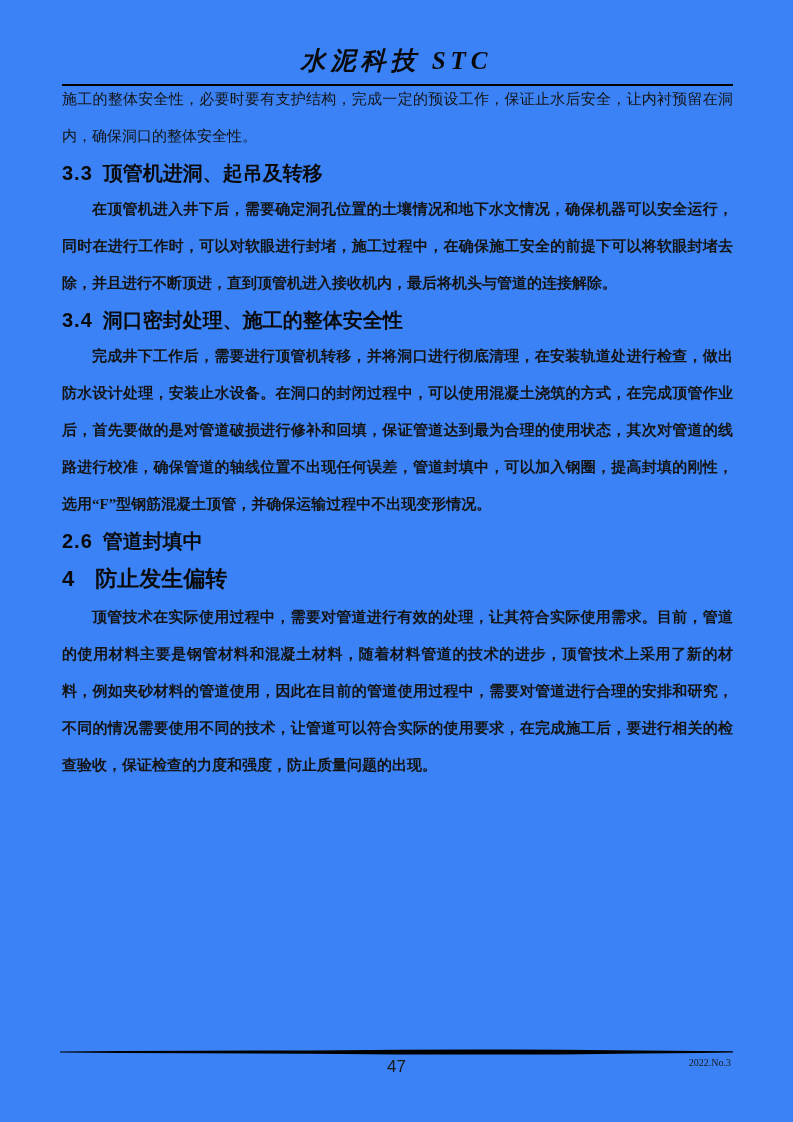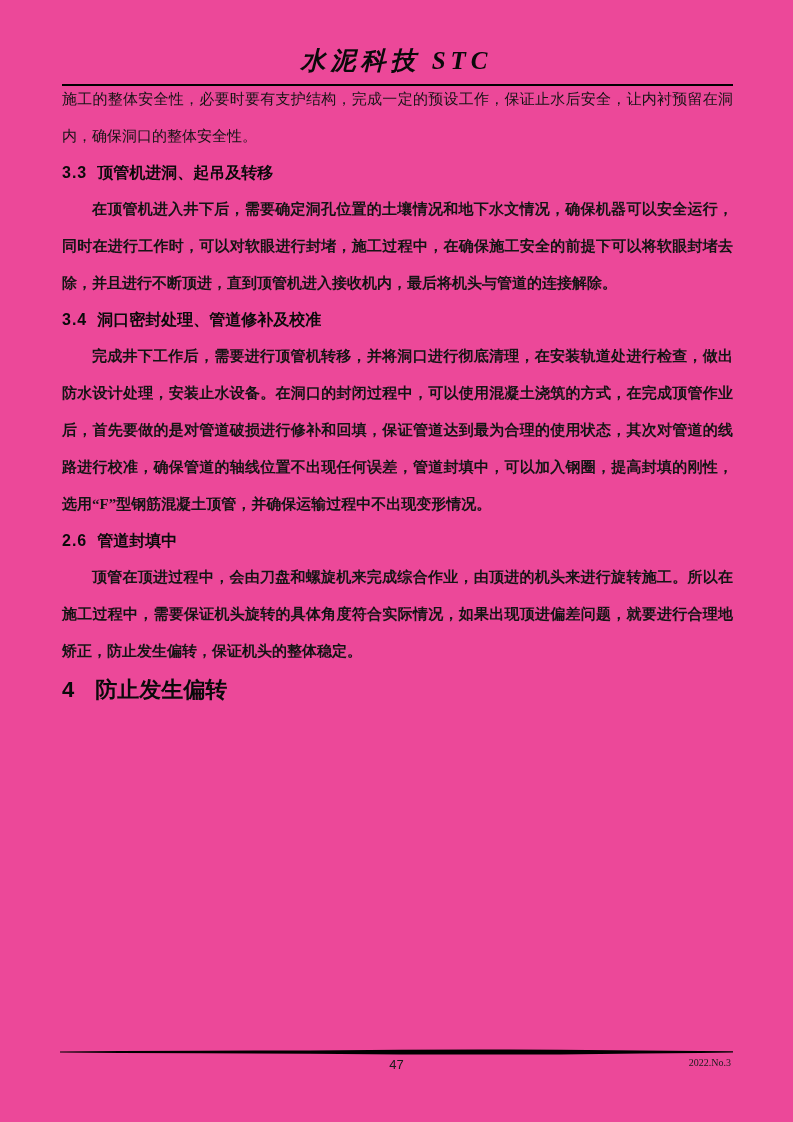--- a/index.html
+++ b/index.html
@@ -1,21 +1,21 @@
 <!DOCTYPE html>
 <html><head>
 <meta charset="utf-8">
 <style>
   html, body { margin: 0; padding: 0; background: #e8e8e8; }
   .page {
     position: relative;
     width: 793px;
     height: 1122px;
     margin: 0 auto;
-    background: #ec4899;
+    background: #3b82f6;
     color: #111111;
     font-family: "Liberation Serif", "DejaVu Serif", serif;
     overflow: hidden;
   }
   
   .journal-title {
     position: absolute;
     top: 44px;
     left: 0;
     width: 100%;
@@ -47,21 +47,21 @@
     line-height: 37px;
     text-align: justify;
     text-justify: inter-ideograph;
     color: #141414;
   }
   .para.indent { text-indent: 2em; font-weight: bold; }
   .sec-heading {
     margin: 0;
     font-family: "Liberation Sans", "DejaVu Sans", sans-serif;
     font-weight: bold;
-    font-size: 16px;
+    font-size: 20px;
     line-height: 36px;
     color: #0a0a0a;
     text-align: left;
   }
   .sec-heading .sec-num { margin-right: 10px; letter-spacing: 1px; }
   .sec-heading.level-1 {
     font-size: 22px;
     line-height: 40px;
   }
   .sec-heading.level-1 .sec-num { margin-right: 20px; }
@@ -74,21 +74,21 @@
     height: 8px;
   }
   .footer-bar svg { display: block; width: 673px; height: 8px; }
   .footer-pagenum {
     position: absolute;
     top: 1057px;
     left: 0;
     width: 100%;
     text-align: center;
     font-family: "Liberation Sans", "DejaVu Sans", sans-serif;
-    font-size: 13px;
+    font-size: 17px;
     color: #1a1a1a;
   }
   .footer-issue {
     position: absolute;
     top: 1057px;
     right: 62px;
     font-family: Liberation Serif, serif;
     font-size: 10px;
     color: #1a1a1a;
   }
@@ -101,27 +101,27 @@
   <div class="journal-title">水泥科技 STC</div>
   <div class="header-rule"></div>
 
   <div class="doc-body">
 
     <p class="para">施工的整体安全性，必要时要有支护结构，完成一定的预设工作，保证止水后安全，让内衬预留在洞内，确保洞口的整体安全性。</p>
 
     <h2 class="sec-heading"><span class="sec-num">3.3</span><span>顶管机进洞、起吊及转移</span></h2>
     <p class="para indent">在顶管机进入井下后，需要确定洞孔位置的土壤情况和地下水文情况，确保机器可以安全运行，同时在进行工作时，可以对软眼进行封堵，施工过程中，在确保施工安全的前提下可以将软眼封堵去除，并且进行不断顶进，直到顶管机进入接收机内，最后将机头与管道的连接解除。</p>
 
-    <h2 class="sec-heading"><span class="sec-num">3.4</span><span>洞口密封处理、管道修补及校准</span></h2>
+    <h2 class="sec-heading"><span class="sec-num">3.4</span><span>洞口密封处理、施工的整体安全性</span></h2>
     <p class="para indent">完成井下工作后，需要进行顶管机转移，并将洞口进行彻底清理，在安装轨道处进行检查，做出防水设计处理，安装止水设备。在洞口的封闭过程中，可以使用混凝土浇筑的方式，在完成顶管作业后，首先要做的是对管道破损进行修补和回填，保证管道达到最为合理的使用状态，其次对管道的线路进行校准，确保管道的轴线位置不出现任何误差，管道封填中，可以加入钢圈，提高封填的刚性，选用“F”型钢筋混凝土顶管，并确保运输过程中不出现变形情况。</p>
 
     <h2 class="sec-heading"><span class="sec-num">2.6</span><span>管道封填中</span></h2>
-    <p class="para indent">顶管在顶进过程中，会由刀盘和螺旋机来完成综合作业，由顶进的机头来进行旋转施工。所以在施工过程中，需要保证机头旋转的具体角度符合实际情况，如果出现顶进偏差问题，就要进行合理地矫正，防止发生偏转，保证机头的整体稳定。</p>
 
     <h1 class="sec-heading level-1"><span class="sec-num">4</span><span>防止发生偏转</span></h1>
+    <p class="para indent">顶管技术在实际使用过程中，需要对管道进行有效的处理，让其符合实际使用需求。目前，管道的使用材料主要是钢管材料和混凝土材料，随着材料管道的技术的进步，顶管技术上采用了新的材料，例如夹砂材料的管道使用，因此在目前的管道使用过程中，需要对管道进行合理的安排和研究，不同的情况需要使用不同的技术，让管道可以符合实际的使用要求，在完成施工后，要进行相关的检查验收，保证检查的力度和强度，防止质量问题的出现。</p>
 
   </div>
 
   <div class="footer-bar">
     <svg viewBox="0 0 673 8" preserveAspectRatio="none">
       <polygon fill="#000000" points="
         0,3.5 60,3.1 140,2.8 250,2.4 340,1.7 420,1.5 500,1.8 580,2.5 640,3.0 673,3.3
         673,4.6 640,5.0 580,5.6 500,6.4 420,6.6 340,6.4 250,5.7 140,5.2 60,4.9 0,4.5"></polygon>
     </svg>
   </div>

